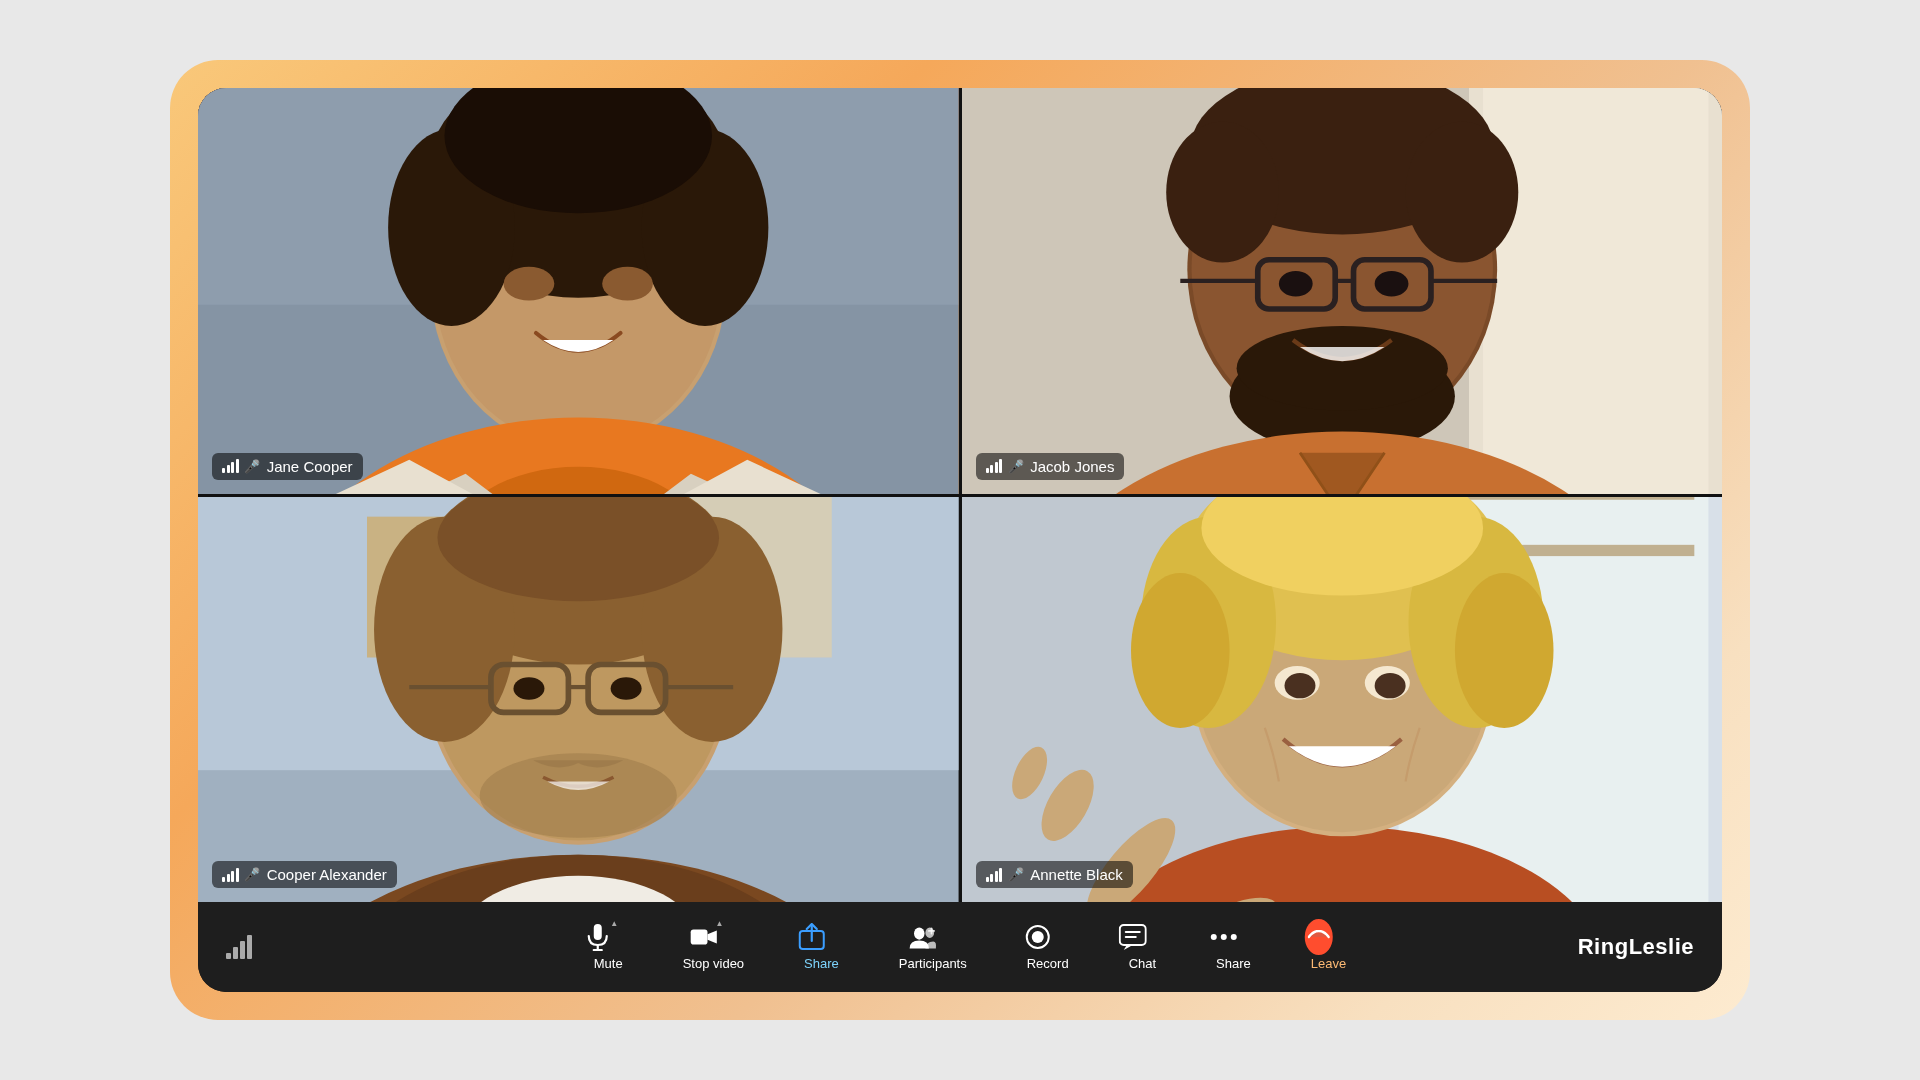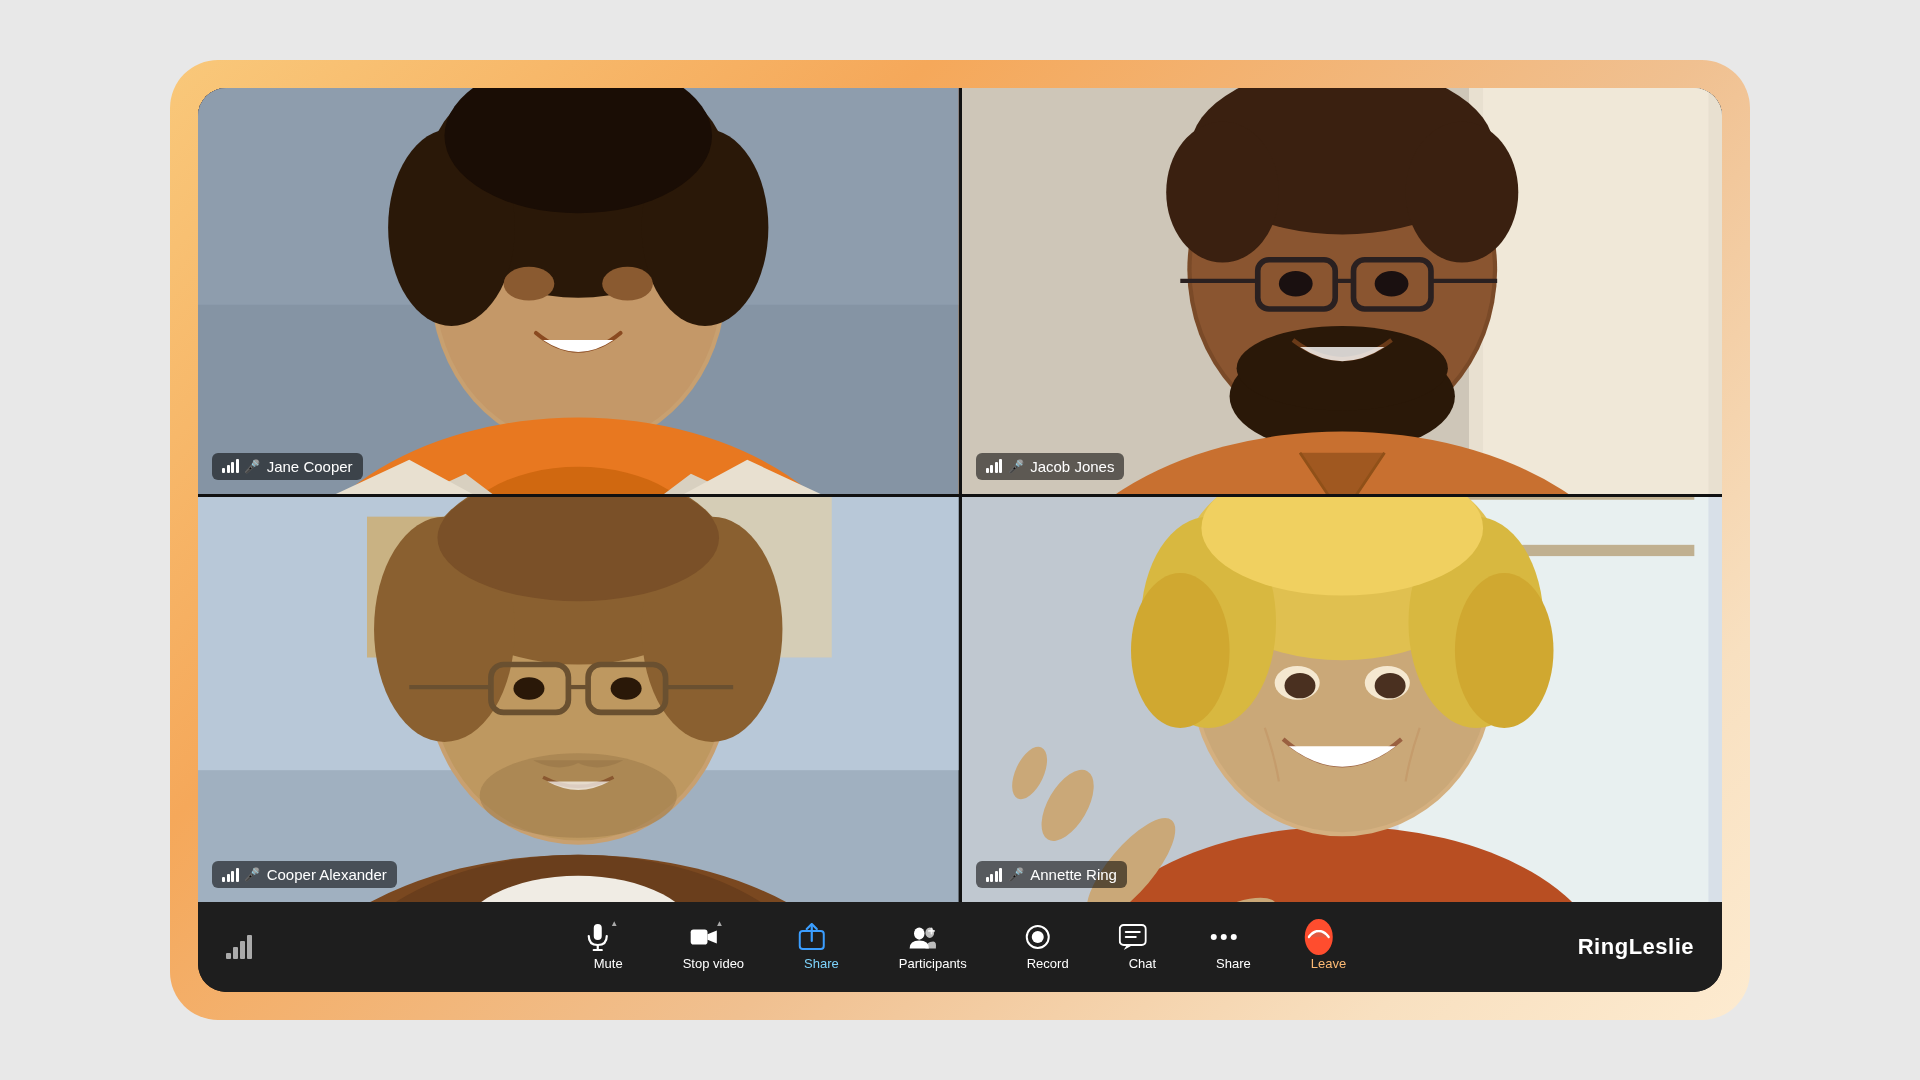--- a/index.html
+++ b/index.html
@@ -425,21 +425,21 @@
           <ellipse cx="48" cy="242" rx="20" ry="10" fill="#caa878" transform="rotate(-65, 48, 242)"></ellipse>
         </svg>
         <div class="name-badge">
           <div class="signal-icon">
             <span></span>
               <span></span>
               <span></span>
               <span></span>
           </div>
           <span class="mic-icon">🎤</span>
-          <span>Annette Ring</span>
+          <span>Annette Black</span>
         </div>
       </div>
 
     </div>
 
     <div class="toolbar" style="position:relative;">
 
       <div class="toolbar-left">
         <div class="signal-status">
           <span></span>

